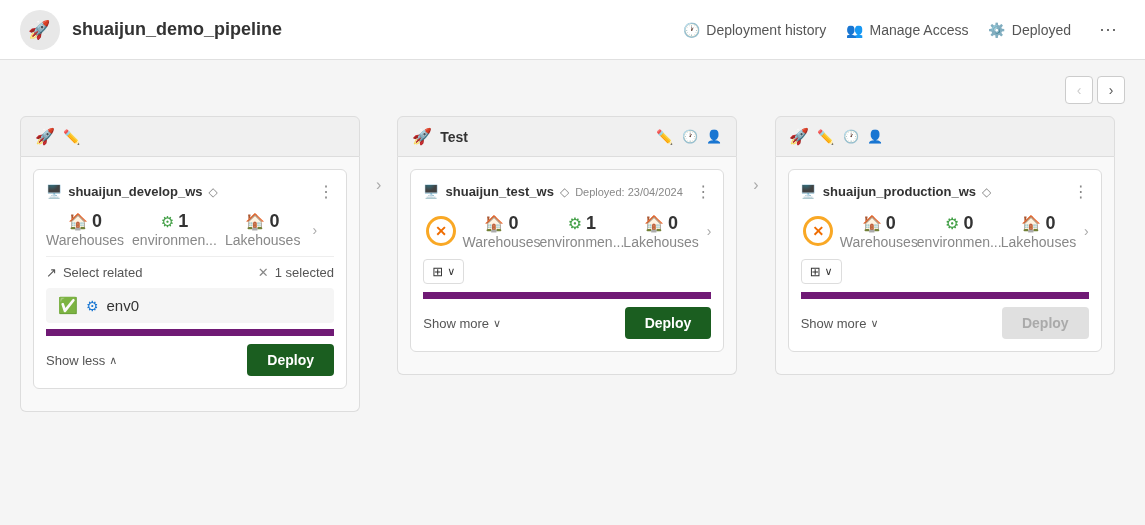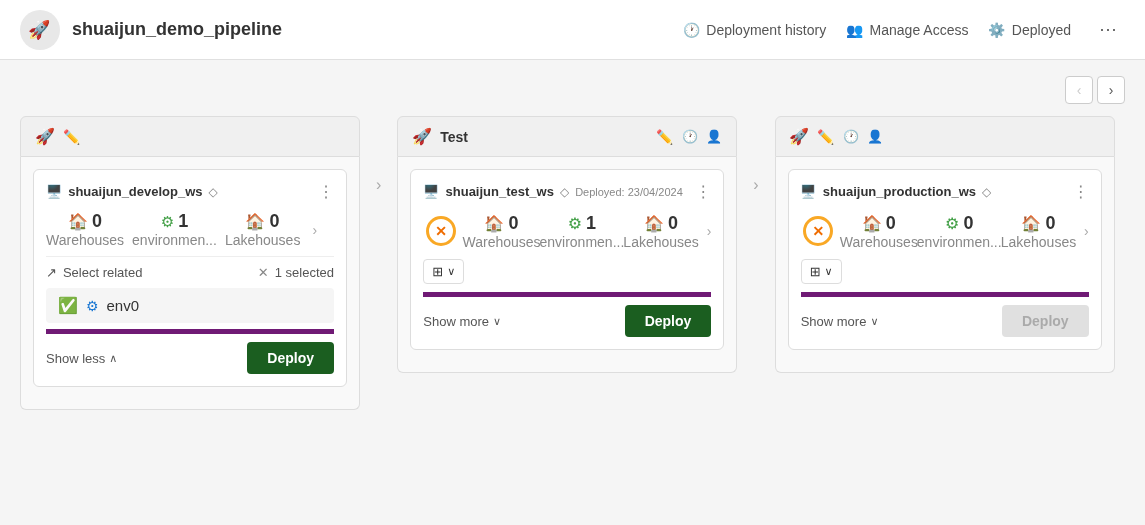--- a/index.html
+++ b/index.html
@@ -111,21 +111,21 @@
 
     .env-item {
       display: flex; align-items: center; gap: 8px; padding: 8px 12px;
       background: #f5f5f5; border-radius: 4px; margin-bottom: 6px;
     }
     .check-circle { color: #2e7d32; font-size: 16px; }
     .env-label { font-size: 15px; }
 
     .card-footer {
       display: flex; align-items: center; justify-content: space-between;
-      padding-top: 8px; border-top: 5px solid #701a75; margin-top: 4px;
+      padding-top: 8px; border-top: 7px solid #701a75; margin-top: 4px;
     }
     .show-more-btn {
       font-size: 13px; color: #555; cursor: pointer; background: none; border: none;
       display: flex; align-items: center; gap: 4px;
     }
     .deploy-btn {
       background: #1b5e20; color: #fff; border: none; border-radius: 4px;
       padding: 8px 20px; font-size: 14px; font-weight: 600; cursor: pointer;
     }
     .deploy-btn:disabled {

